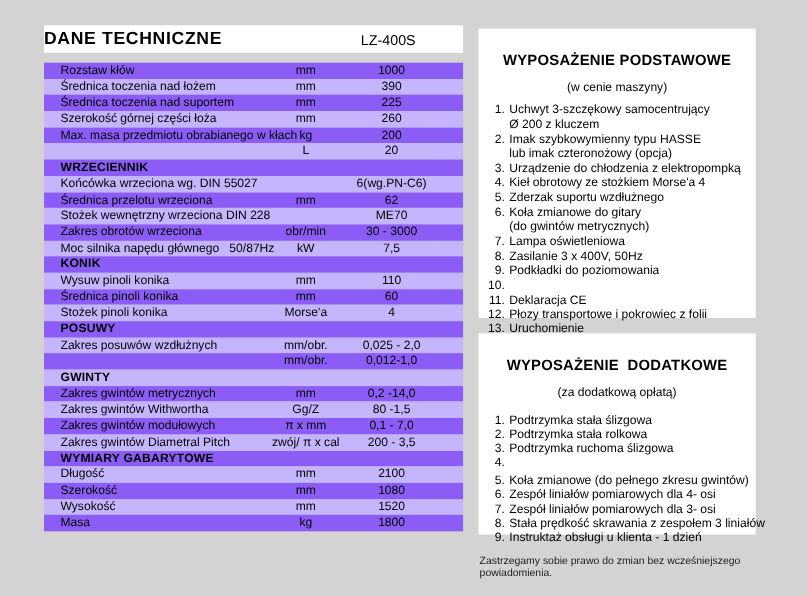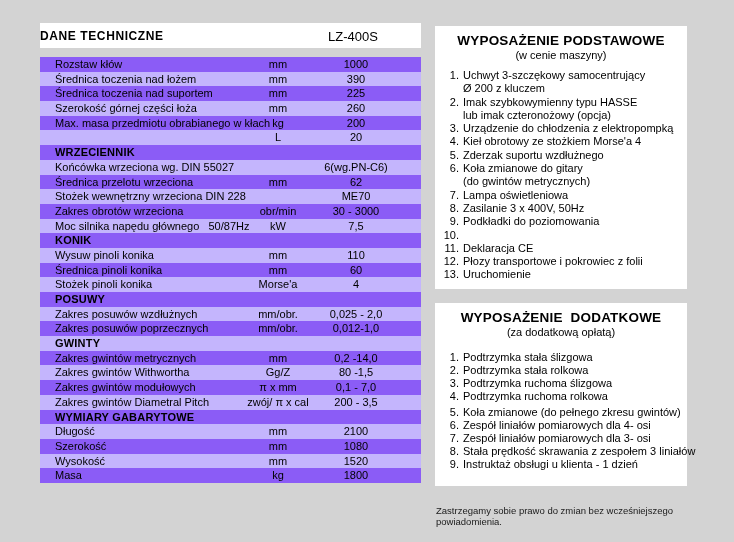--- a/index.html
+++ b/index.html
@@ -13,21 +13,21 @@
   }
 
   
   .tech-panel { position: absolute; left: 40px; top: 23px; width: 381px; }
   .tech-header {
     background: #ffffff; height: 25px;
     position: relative; display: flex; align-items: center;
     margin-bottom: 9px;
   }
   .tech-title {
-    font-size: 12px; font-weight: bold; letter-spacing: 0.6px;
+    font-size: 16px; font-weight: bold; letter-spacing: 0.6px;
     white-space: pre;
   }
   .tech-model {
     position: absolute; left: 288px; top: 50%; transform: translateY(-50%);
     font-size: 13px; font-weight: normal;
   }
   .trow {
     height: 14.69px; line-height: 14.69px;
     position: relative; font-size: 11px; white-space: pre;
   }
@@ -37,24 +37,24 @@
   .trow .unit  { position: absolute; left: 198px; width: 80px; top: 0; text-align: center; }
   .trow .value { position: absolute; left: 266px; width: 100px; top: 0; text-align: center; }
   .trow.section .name { font-weight: bold; letter-spacing: 0.2px; }
 
   
   .eq-box { position: absolute; left: 435px; width: 252px; background: #ffffff; box-sizing: border-box; }
   .eq-box.basic { top: 26px; height: 263px; }
   .eq-box.additional { top: 303px; height: 183px; }
   .eq-title {
     text-align: center; font-weight: bold; font-size: 13.5px;
-    letter-spacing: 0.2px; margin-top: 7px; white-space: pre;
+    letter-spacing: 0.2px; margin-top: 21px; white-space: pre;
   }
   .eq-box.additional .eq-title { }
-  .eq-subtitle { text-align: center; font-size: 11px; margin-top: 1px; }
+  .eq-subtitle { text-align: center; font-size: 11px; margin-top: 12px; }
   .eq-list { margin-top: 8px; font-size: 11px; line-height: 13.3px; }
   .eq-box.additional .eq-list { margin-top: 13px; line-height: 13px; }
   .eq-item { display: flex; }
   .eq-item.gap-top { margin-top: 3px; }
   .eq-num { flex: none; width: 24px; text-align: right; }
   .eq-text { padding-left: 4px; white-space: pre; }
 
   
   .disclaimer {
     position: absolute; left: 436px; top: 505px; width: 282px;
@@ -81,21 +81,21 @@
       <div class="trow stripe-w"><span class="name">Średnica przelotu wrzeciona</span><span class="unit">mm</span><span class="value">62</span></div>
       <div class="trow stripe-g"><span class="name">Stożek wewnętrzny wrzeciona DIN 228</span><span class="unit"></span><span class="value">ME70</span></div>
       <div class="trow stripe-w"><span class="name">Zakres obrotów wrzeciona</span><span class="unit">obr/min</span><span class="value">30 - 3000</span></div>
       <div class="trow stripe-g"><span class="name">Moc silnika napędu głównego   50/87Hz</span><span class="unit">kW</span><span class="value">7,5</span></div>
       <div class="trow stripe-w section"><span class="name">KONIK</span></div>
       <div class="trow stripe-g"><span class="name">Wysuw pinoli konika</span><span class="unit">mm</span><span class="value">110</span></div>
       <div class="trow stripe-w"><span class="name">Średnica pinoli konika</span><span class="unit">mm</span><span class="value">60</span></div>
       <div class="trow stripe-g"><span class="name">Stożek pinoli konika</span><span class="unit">Morse'a</span><span class="value">4</span></div>
       <div class="trow stripe-w section"><span class="name">POSUWY</span></div>
       <div class="trow stripe-g"><span class="name">Zakres posuwów wzdłużnych</span><span class="unit">mm/obr.</span><span class="value">0,025 - 2,0</span></div>
-      <div class="trow stripe-w"><span class="name">Zakres posuwów poprzecznych</span><span class="unit">mm/obr.</span><span class="value">0,012-1,0</span></div>
+      <div class="trow stripe-w"><span class="unit">mm/obr.</span><span class="value">0,012-1,0</span></div>
       <div class="trow stripe-g section"><span class="name">GWINTY</span></div>
       <div class="trow stripe-w"><span class="name">Zakres gwintów metrycznych</span><span class="unit">mm</span><span class="value">0,2 -14,0</span></div>
       <div class="trow stripe-g"><span class="name">Zakres gwintów Withwortha</span><span class="unit">Gg/Z</span><span class="value">80 -1,5</span></div>
       <div class="trow stripe-w"><span class="name">Zakres gwintów modułowych</span><span class="unit">π x mm</span><span class="value">0,1 - 7,0</span></div>
       <div class="trow stripe-g"><span class="name">Zakres gwintów Diametral Pitch</span><span class="unit">zwój/ π x cal</span><span class="value">200 - 3,5</span></div>
       <div class="trow stripe-w section"><span class="name">WYMIARY GABARYTOWE</span></div>
       <div class="trow stripe-g"><span class="name">Długość</span><span class="unit">mm</span><span class="value">2100</span></div>
       <div class="trow stripe-w"><span class="name">Szerokość</span><span class="unit">mm</span><span class="value">1080</span></div>
       <div class="trow stripe-g"><span class="name">Wysokość</span><span class="unit">mm</span><span class="value">1520</span></div>
       <div class="trow stripe-w"><span class="name">Masa</span><span class="unit">kg</span><span class="value">1800</span></div>
@@ -171,21 +171,20 @@
       <div class="eq-item">
         <span class="eq-num">2.</span>
         <span class="eq-text">Podtrzymka stała rolkowa</span>
       </div>
       <div class="eq-item">
         <span class="eq-num">3.</span>
         <span class="eq-text">Podtrzymka ruchoma ślizgowa</span>
       </div>
       <div class="eq-item">
         <span class="eq-num">4.</span>
-        <span class="eq-text">Podtrzymka ruchoma rolkowa</span>
       </div>
       <div class="eq-item gap-top">
         <span class="eq-num">5.</span>
         <span class="eq-text">Koła zmianowe (do pełnego zkresu gwintów)</span>
       </div>
       <div class="eq-item">
         <span class="eq-num">6.</span>
         <span class="eq-text">Zespół liniałów pomiarowych dla 4- osi</span>
       </div>
       <div class="eq-item">

